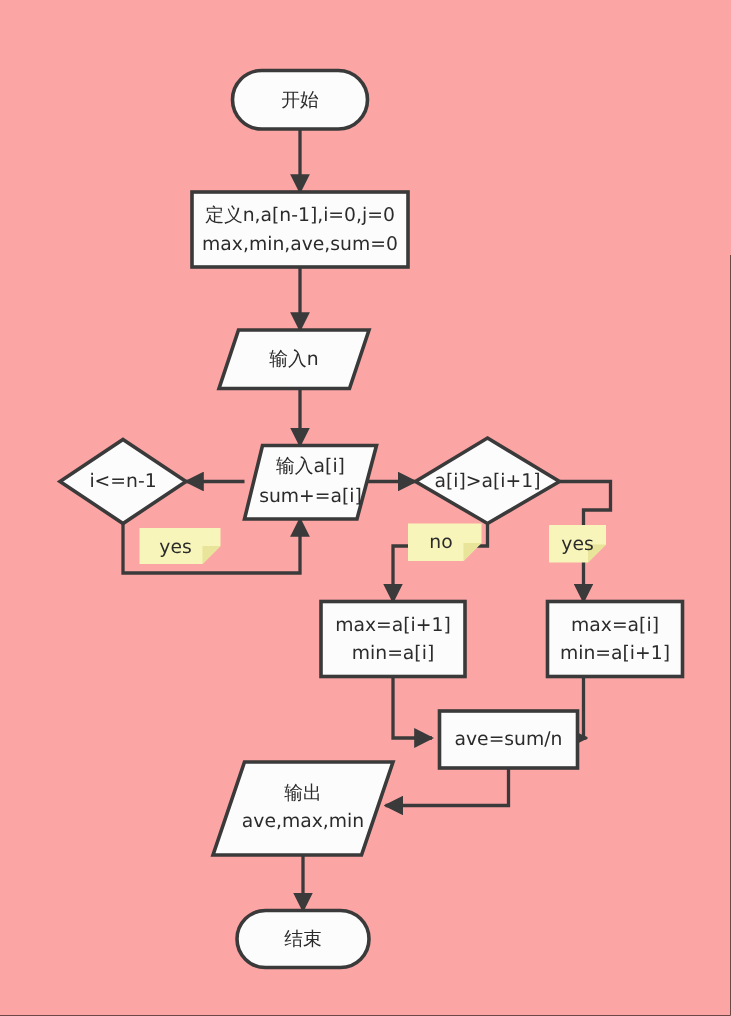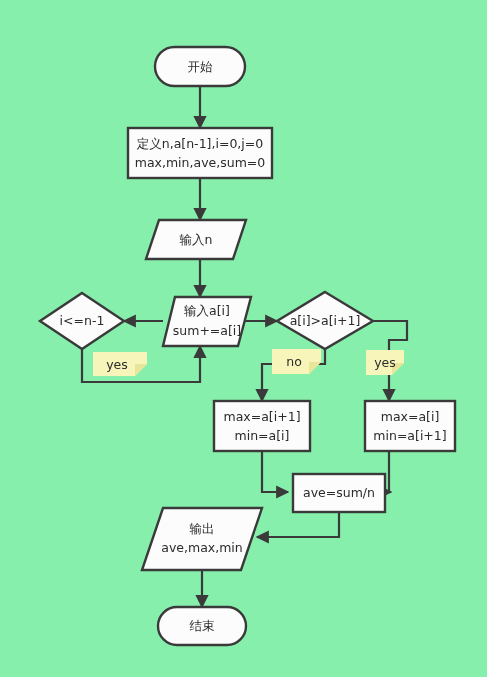--- a/index.html
+++ b/index.html
@@ -4,21 +4,21 @@
 <style>
   html, body {
     margin: 0;
     padding: 0;
     background: #000000;
   }
   #canvas-wrap {
     position: relative;
     width: 487px;
     height: 677px;
-    background: #86efac;
+    background: #fca5a5;
     overflow: hidden;
   }
   svg#flowchart {
     display: block;
     width: 487px;
     height: 677px;
   }
   .node-shape {
     fill: #fcfcfc;
     stroke: #3a3a3a;

